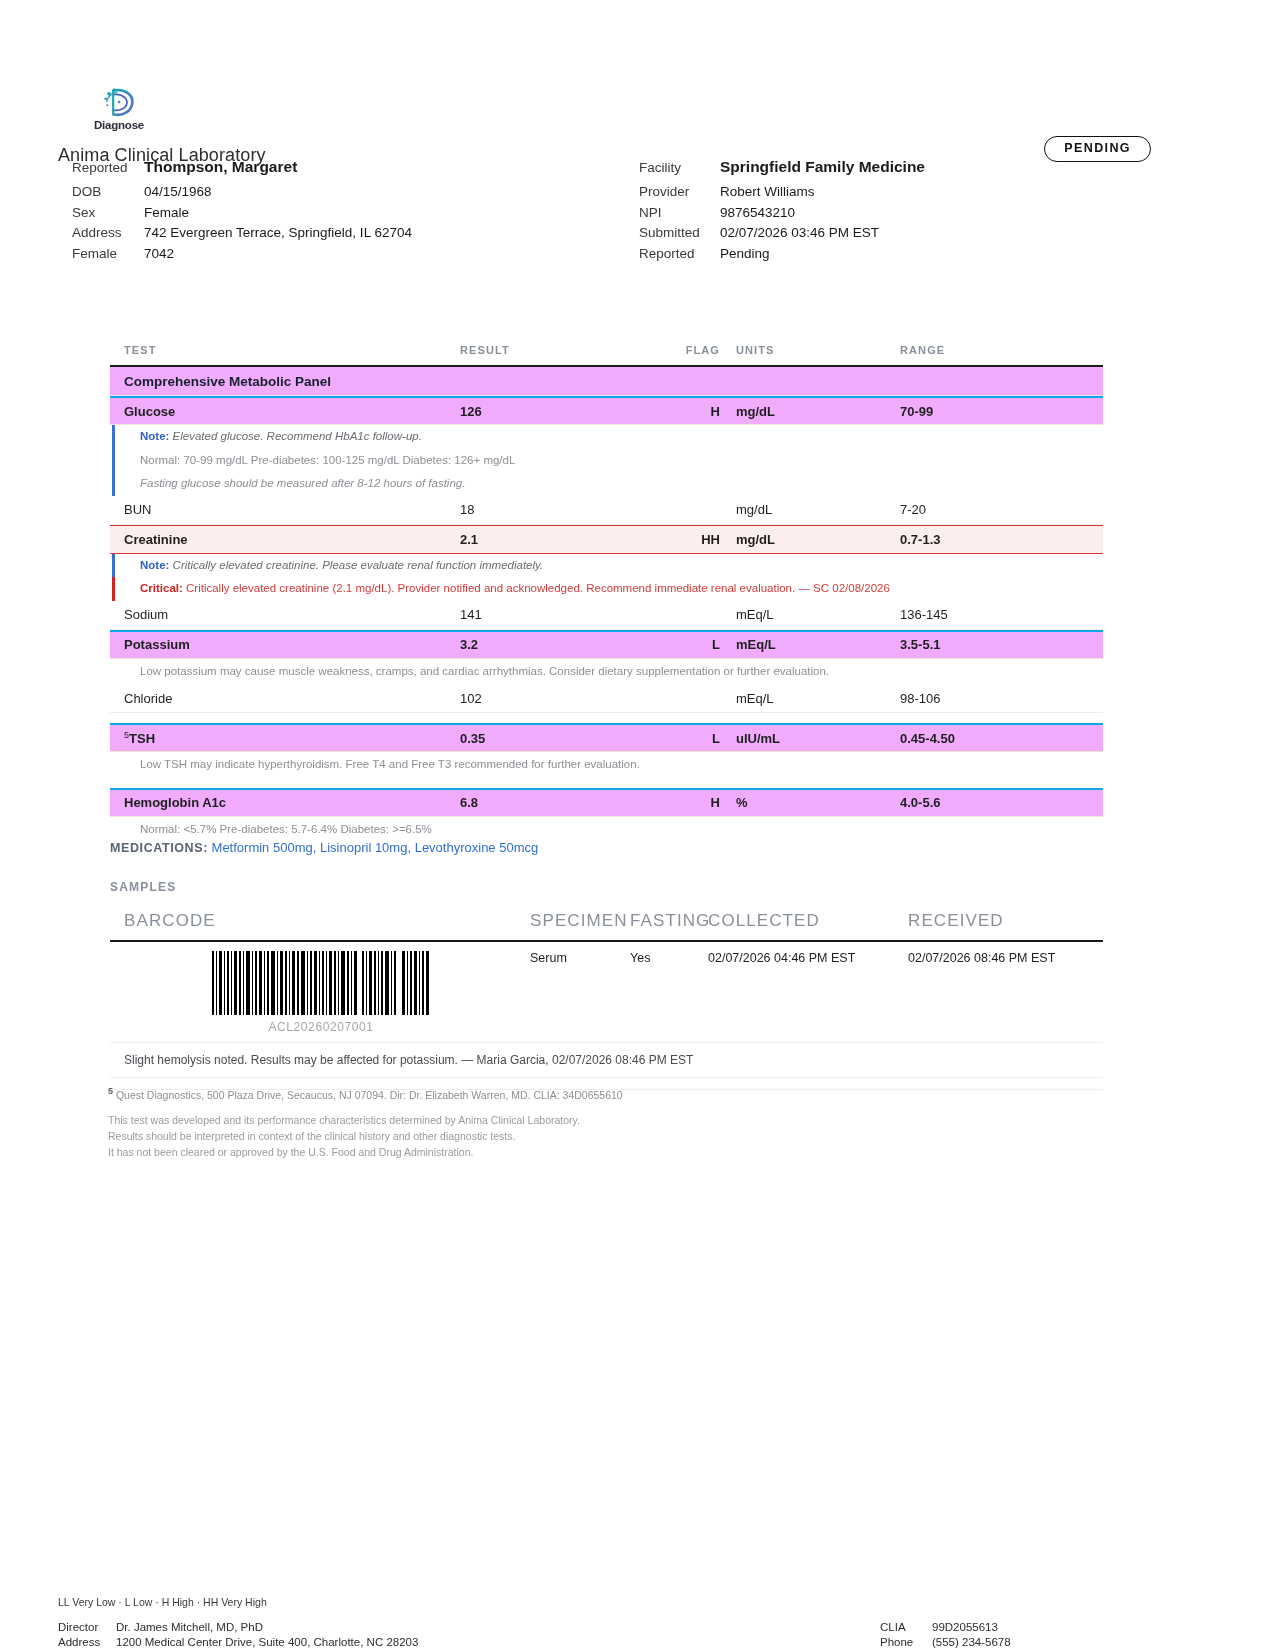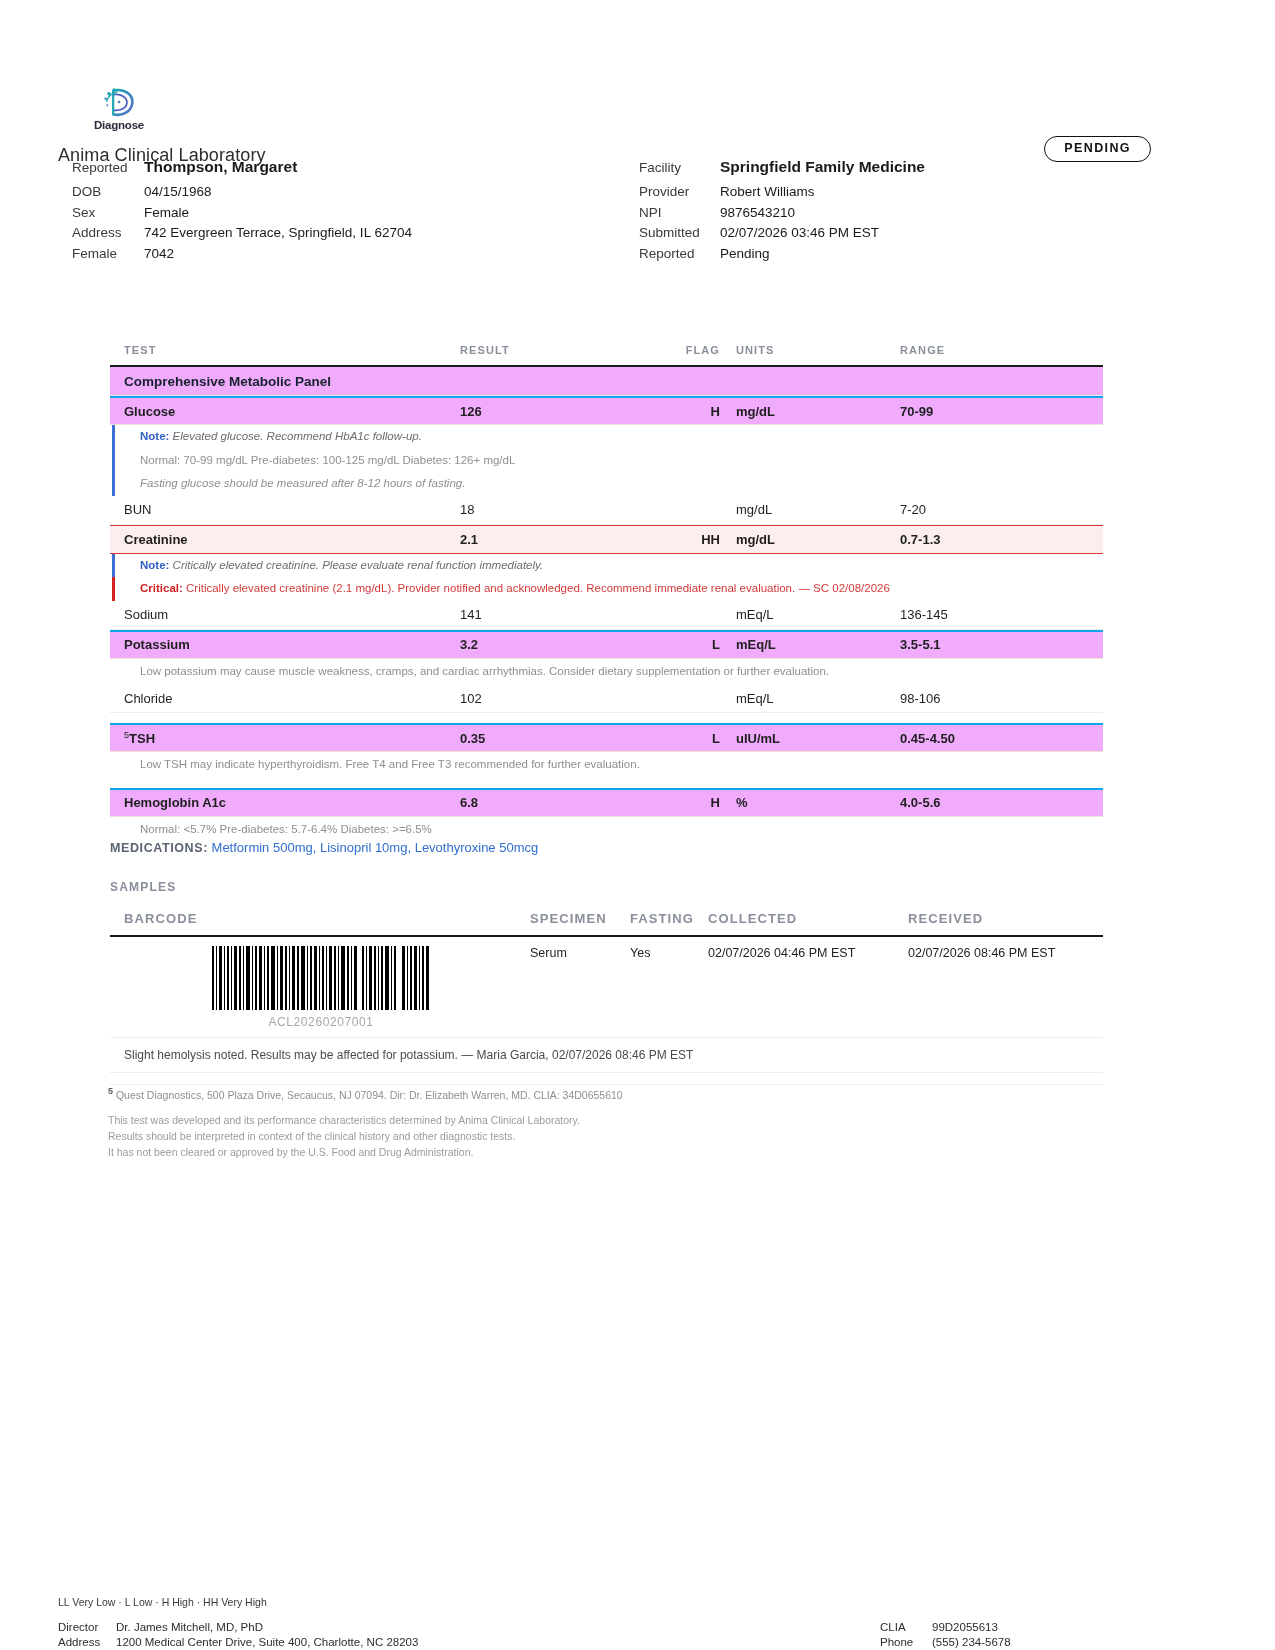--- a/index.html
+++ b/index.html
@@ -158,21 +158,21 @@
   .samples { position: absolute; left: 110px; top: 880px; width: 993px; }
   .samples-title {
     font-size: 12px; letter-spacing: 1.2px; font-weight: 600;
     color: #8a8f9c; margin-bottom: 17px;
   }
   .smp-head {
     display: flex; align-items: flex-end; padding-bottom: 9px;
     border-bottom: 2px solid #1a1a1a;
   }
   .smp-head div {
-    font-size: 13px; letter-spacing: 1.1px; font-weight: 700;
+    font-size: 17px; letter-spacing: 1.1px; font-weight: 400;
     color: #8a8f9c; text-transform: uppercase;
   }
   .s-barcode  { width: 420px; padding-left: 14px; }
   .s-specimen { width: 100px; }
   .s-fasting  { width: 78px; }
   .s-collect  { width: 200px; }
   .s-receive  { width: 191px; }
 
   .smp-row {
     display: flex; align-items: flex-start;

